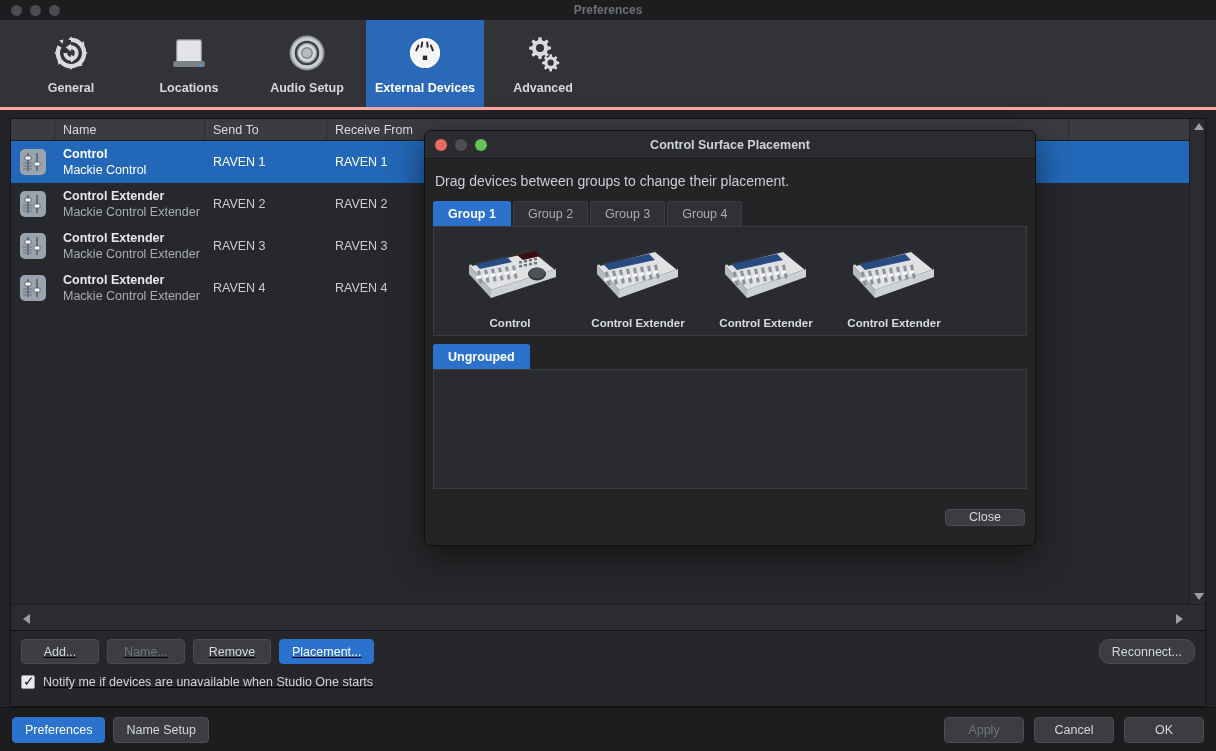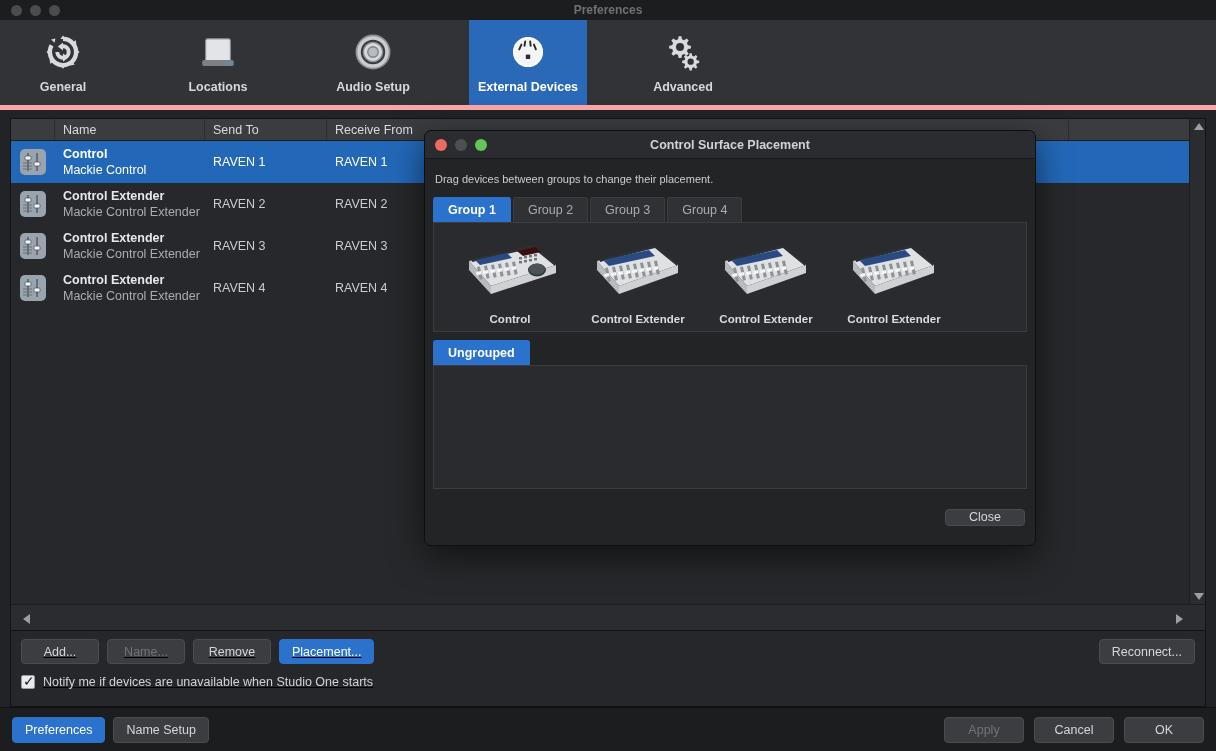--- a/index.html
+++ b/index.html
@@ -36,23 +36,22 @@
     position: absolute; left: 0; right: 0; text-align: center;
     font-size: 12px; font-weight: bold; color: #6d7074;
     pointer-events: none;
   }
 
   
   .toolbar {
     flex: 0 0 90px;
     background: #313336;
     display: flex; align-items: stretch;
-    padding-left: 4px;
-    border-bottom: 5px solid #fca5a5;
-    gap: 37px;
+    padding-left: 12px;
+    border-bottom: 3px solid #fca5a5;
   }
   .tb-item {
     width: 118px;
     display: flex; flex-direction: column;
     align-items: center; justify-content: center;
     gap: 7px; cursor: default;
   }
   .tb-item.active { background: #2a68b8; }
   .tb-item .tb-label {
     font-size: 12.5px; font-weight: bold; color: #d6d8da;
@@ -157,21 +156,21 @@
   .btnrow { display: flex; gap: 8px; align-items: center; }
   .btn {
     height: 25px; min-width: 78px; padding: 0 12px;
     background: #3b3d41; border: 1px solid #4a4c50; border-radius: 4px;
     color: #d4d7da; font-size: 12.5px; font-family: "Liberation Sans", sans-serif;
     display: inline-flex; align-items: center; justify-content: center;
     cursor: default;
   }
   .btn.primary { background: #2a72cb; border-color: #2a72cb; color: #ffffff; }
   .btn.disabled { color: #707479; }
-  .btn.reconnect { position: absolute; right: 10px; top: 8px; min-width: 90px; }
+  .btn.reconnect { position: absolute; right: 10px; top: 8px; min-width: 90px; border-radius: 10px; }
   .chkrow { display:flex; align-items:center; gap: 8px; margin-top: 11px; }
   .chk {
     width: 14px; height: 14px; background: #e9ebee; border: 1px solid #9a9da1;
     border-radius: 2px; position: relative;
   }
   .chk::after {
     content: "✓"; position: absolute; left: 1px; top: -3px;
     font-size: 14px; color: #16181a; line-height: 16px;
   }
   .chklabel { font-size: 12.5px; color: #d0d3d7; }
@@ -211,21 +210,21 @@
   .d.red { background: #ec6a5f; }
   .d.yellow { background: #4d4f53; }
   .d.green { background: #62c555; }
   .dlg-title .t {
     position: absolute; left: 0; right: 0; text-align: center;
     font-size: 12.5px; font-weight: bold; color: #cfd2d6;
     pointer-events: none;
   }
   .dlg-body { flex: 1 1 auto; display: flex; flex-direction: column;
               padding: 0 8px; min-height: 0; }
-  .dlg-hint { font-size: 11px; color: #cbced2; padding: 14px 2px 12px 2px; }
+  .dlg-hint { font-size: 14px; color: #cbced2; padding: 14px 2px 12px 2px; }
 
   .tabs { display: flex; gap: 2px; }
   .tab {
     height: 25px; padding: 0 14px;
     background: #2f3135; border: 1px solid #3b3d41;
     border-bottom: none;
     border-top-left-radius: 3px; border-top-right-radius: 3px;
     color: #a8abb0; font-size: 12.5px;
     display: inline-flex; align-items: center; cursor: default;
   }

